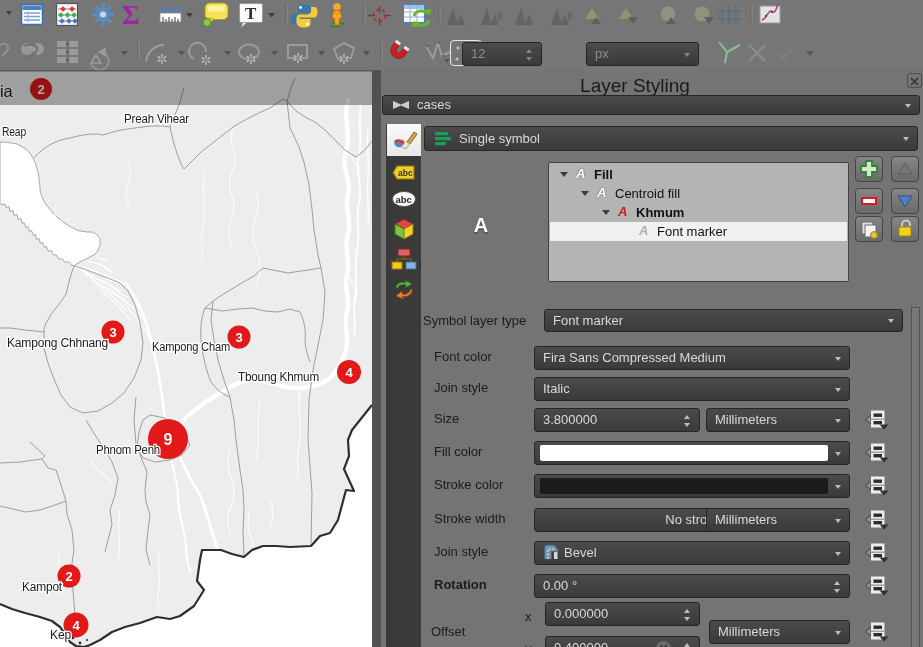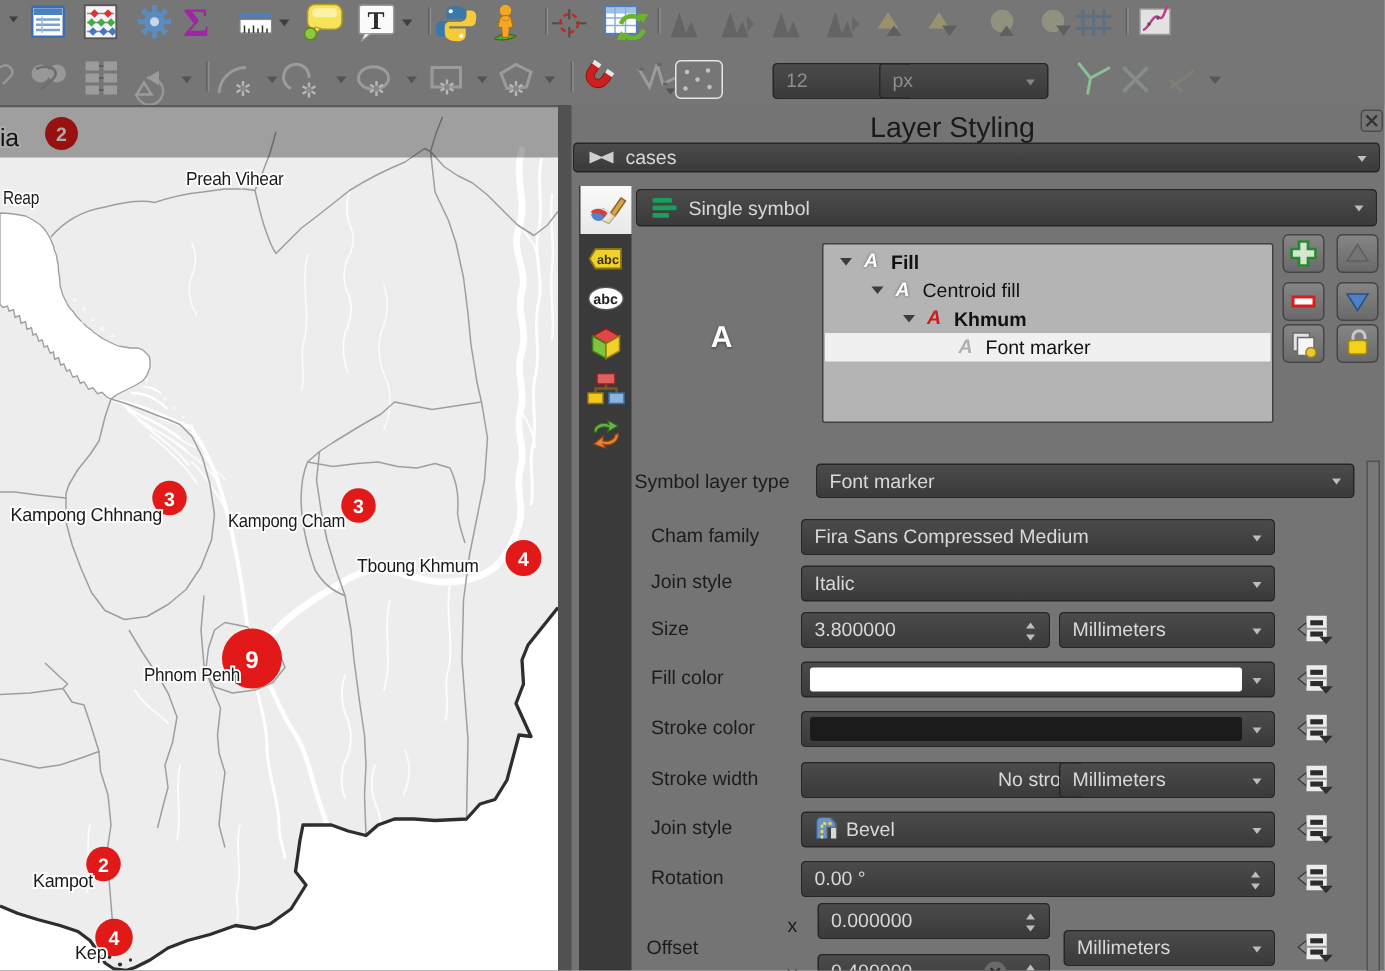--- a/index.html
+++ b/index.html
@@ -268,21 +268,21 @@
          border-radius:4px;box-sizing:border-box;"></div>
     <svg class="abs" style="left:452px;top:42px;" width="28" height="22" opacity="0.8">
       <g fill="#cfd8cf">
         <circle cx="6" cy="6" r="1.5"></circle>
         <circle cx="20" cy="5" r="1.5"></circle>
       <circle cx="13" cy="11" r="1.5"></circle>
         <circle cx="5" cy="17" r="1.5"></circle>
         <circle cx="21" cy="16" r="1.5"></circle>
       </g>
     </svg>
-    <div class="spin" style="left:515px;top:42px;width:92px;color:#8e8e8e;">12<div class="ud" style="opacity:.55;">
+    <div class="spin" style="left:462px;top:42px;width:80px;color:#8e8e8e;">12<div class="ud" style="opacity:.55;">
         <i class="u"></i>
         <i class="d"></i>
       </div></div>
     <div class="combo" style="left:586px;top:42px;width:113px;color:#8e8e8e;">px<div class="arr" style="opacity:.55;"></div></div>
     <svg class="abs" style="left:712px;top:36px;" width="32" height="30">
       <path d="M15 16 L7 6 M15 16 L28 9 M15 16 L13 27" stroke="#8fc89a" stroke-width="2" opacity="0.9" fill="none"></path>
     </svg>
     <svg class="abs" style="left:746px;top:42px;" width="22" height="22" opacity="0.55">
       <path d="M3 3 L19 19 M19 3 L3 19" stroke="#95a396" stroke-width="2.2"></path>
     </svg>
@@ -622,21 +622,21 @@
     <rect x="10" y="1.5" width="13.5" height="17" fill="#ececec"></rect>
     <rect x="12.5" y="4.5" width="8.5" height="3.4" fill="#2c2c2c"></rect>
     <rect x="12.5" y="12" width="8.5" height="3.4" fill="#2c2c2c"></rect>
     <path d="M10 10.2 h13.5" stroke="#9a9a9a" stroke-width="1.4"></path>
     <path d="M18.5 15.5 l9 0 -4.5 5 z" fill="#2f2f2f"></path>
   </svg></div>
 
   <div class="flabel" style="left:423px;top:313px;">Symbol layer type</div>
   <div class="combo" style="left:544px;top:309px;width:359px;height:23px;line-height:21px;">Font marker<div class="arr" style="top:9px;"></div></div>
 
-  <div class="flabel" style="left:434px;top:349px;">Cham family</div>
+  <div class="flabel" style="left:434px;top:349px;">Font color</div>
   <div class="combo" style="left:534px;top:346px;width:316px;">Fira Sans Compressed Medium<div class="arr"></div></div>
 
   <div class="flabel" style="left:434px;top:380px;">Join style</div>
   <div class="combo" style="left:534px;top:377px;width:316px;">Italic<div class="arr"></div></div>
 
   <div class="flabel" style="left:434px;top:411px;">Size</div>
   <div class="spin" style="left:534px;top:408px;width:166px;">3.800000<div class="ud">
       <i class="u"></i>
       <i class="d"></i>
     </div></div>
@@ -664,21 +664,21 @@
   <div class="flabel" style="left:434px;top:544px;">Join style</div>
   <div class="combo" style="left:534px;top:541px;width:316px;">
     <svg width="16" height="16" style="vertical-align:-3px;margin-right:5px;">
       <path d="M11 1 L14.5 5 L14.5 15 L11 15 Z" fill="#d8d8d8"></path>
       <path d="M1.5 15 L1.5 4 Q1.5 1 4.5 1 L10.5 1 L14 5 L14 7.5 L8.5 7.5 L8.5 15 Z" fill="#6f94c4" stroke="#3e5f8a" stroke-width="0.8"></path>
       <path d="M5 15 L5 5 L12 5" fill="none" stroke="#f2e33a" stroke-width="1.6" stroke-dasharray="2 1.6"></path>
     </svg>Bevel
     <div class="arr"></div>
   </div>
 
-  <div class="flabel" style="left:434px;top:577px;">Rotation</div>
+  <div class="flabel" style="left:434px;top:577px;font-weight:bold;">Rotation</div>
   <div class="spin" style="left:534px;top:574px;width:316px;">0.00 °<div class="ud">
       <i class="u"></i>
       <i class="d"></i>
     </div></div>
 
   <div class="flabel" style="left:431px;top:624px;">Offset</div>
   <div class="flabel" style="left:525px;top:609px;">x</div>
   <div class="spin" style="left:545px;top:602px;width:155px;">0.000000<div class="ud">
       <i class="u"></i>
       <i class="d"></i>

